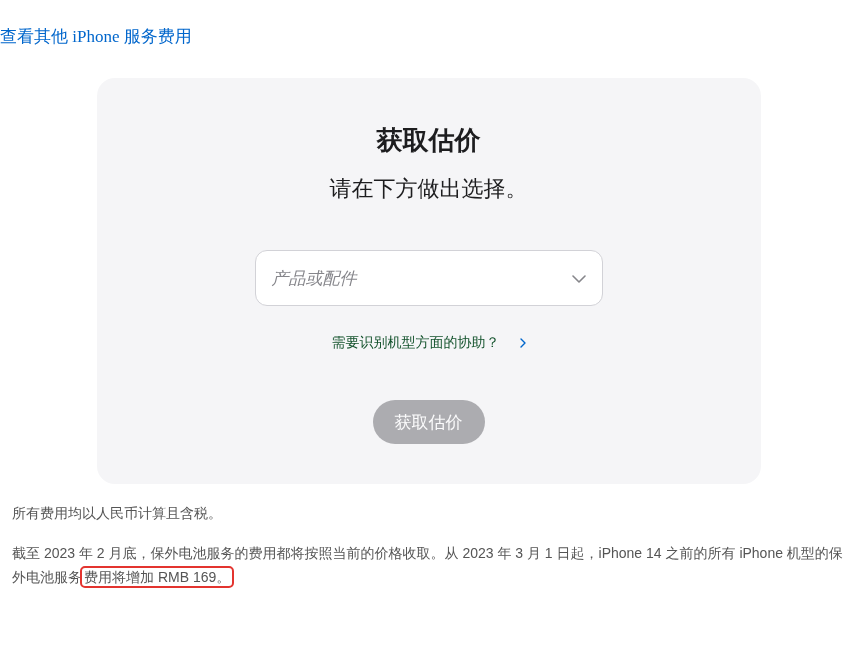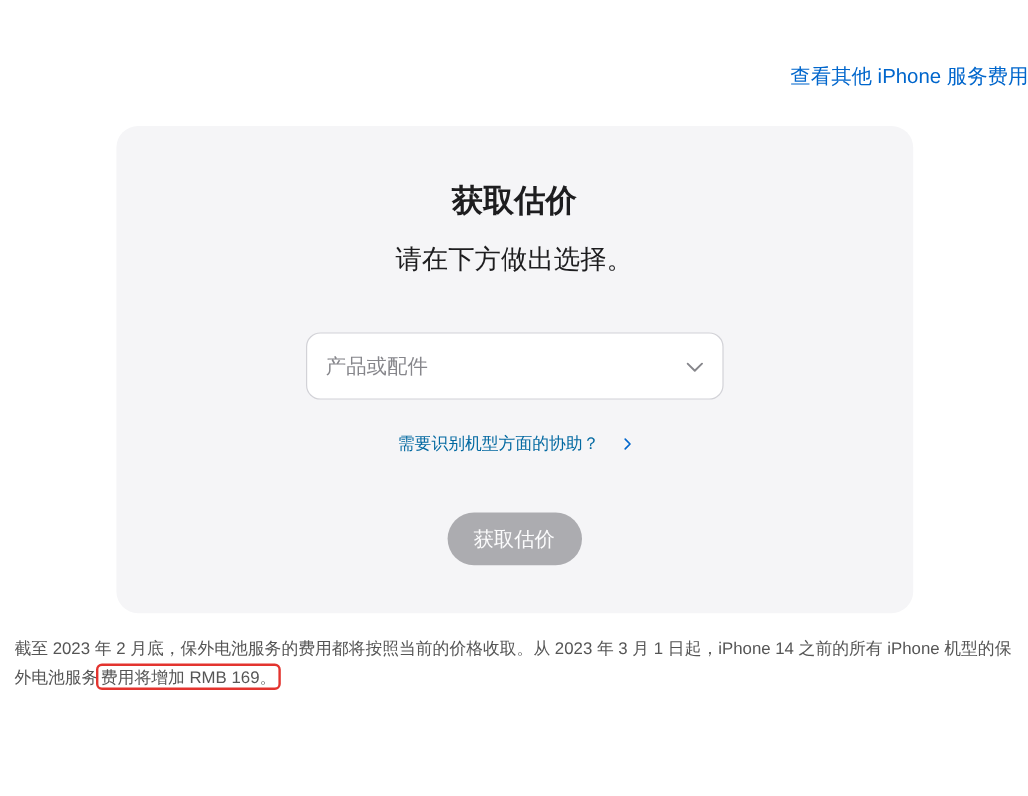--- a/index.html
+++ b/index.html
@@ -9,23 +9,24 @@
     }
     body {
       font-family: -apple-system, BlinkMacSystemFont, "Segoe UI", "PingFang SC", "Microsoft YaHei", sans-serif;
       background: #fff;
       width: 857px;
       height: 663px;
       overflow: hidden;
       color: #1d1d1f;
     }
     .top-link {
-      text-align: right;
-      padding-top: 52px;
+      text-align: left;
+      padding-top: 25px;
       padding-bottom: 30px;
+      font-family: Liberation Serif, serif;
     }
     .top-link a {
       color: #06c;
       font-size: 17px;
       text-decoration: none;
       cursor: pointer;
     }
     .card {
       background: #f5f5f7;
       border-radius: 18px;
@@ -42,20 +43,21 @@
     }
     .card-subtitle {
       font-size: 22px;
       color: #1d1d1f;
       margin-bottom: 46px;
     }
     .select-wrap {
       position: relative;
       width: 348px;
       margin: 0 auto 24px;
+      font-style: italic;
     }
     .select-box {
       width: 100%;
       height: 56px;
       background: #fff;
       border: 1px solid #d2d2d7;
       border-radius: 12px;
       padding: 0 40px 0 16px;
       font-size: 17px;
       color: #86868b;
@@ -66,21 +68,21 @@
       position: relative;
     }
     .chevron {
       position: absolute;
       right: 16px;
       top: 50%;
       transform: translateY(-50%);
       pointer-events: none;
     }
     .help-link {
-      color: #0369a1;
+      color: #14532d;
       font-size: 14px;
       text-decoration: none;
       cursor: pointer;
       display: inline-flex;
       align-items: center;
       gap: 20px;
       margin-top: 4px;
       margin-bottom: 48px;
     }
     .btn-primary {
@@ -142,16 +144,17 @@
         </svg>
     </span>
   </a>
 
   <div>
     <button class="btn-primary">获取估价</button>
   </div>
 </div>
 
 <div class="footnote">
+  <p>所有费用均以人民币计算且含税。</p>
   <p>
     <span>截至 2023 年 2 月底，保外电池服务的费用都将按照当前的价格收取。从 2023 年 3 月 1 日起，iPhone 14 之前的所有 iPhone 机型的保外电池服务</span><span class="highlight">费用将增加 RMB 169。</span>
   </p>
 </div>
 
 </body></html>

